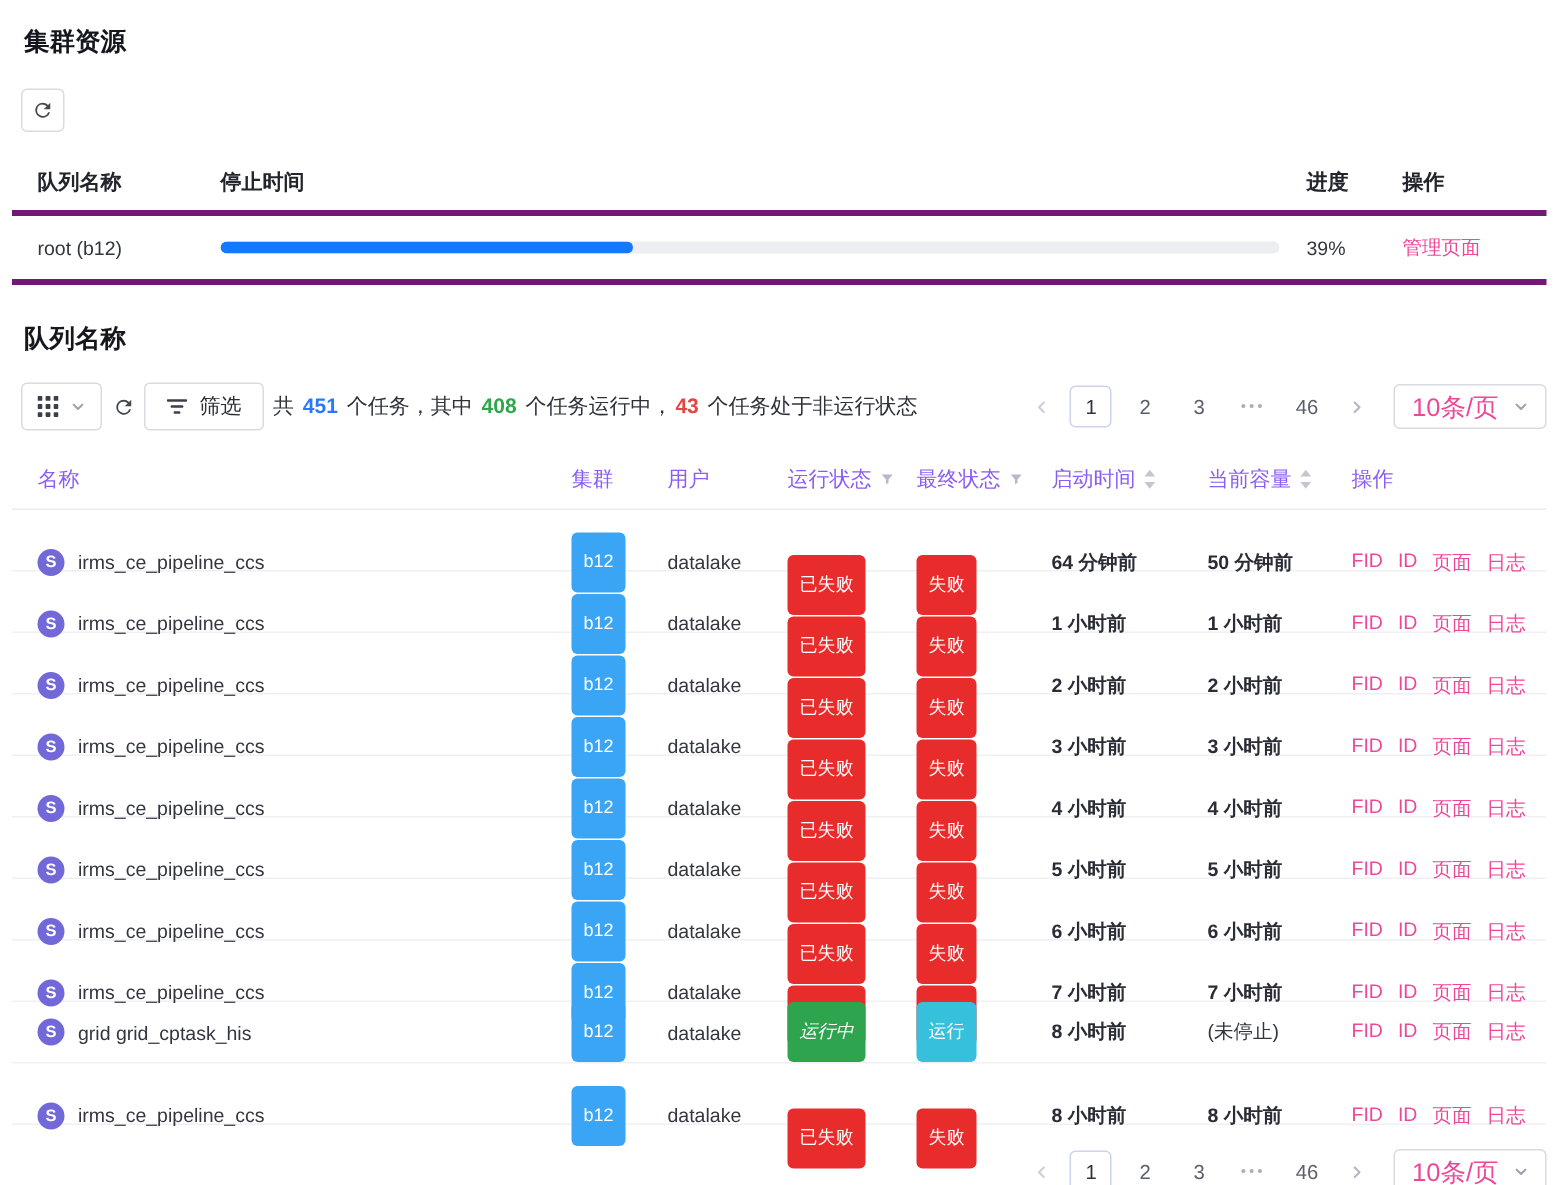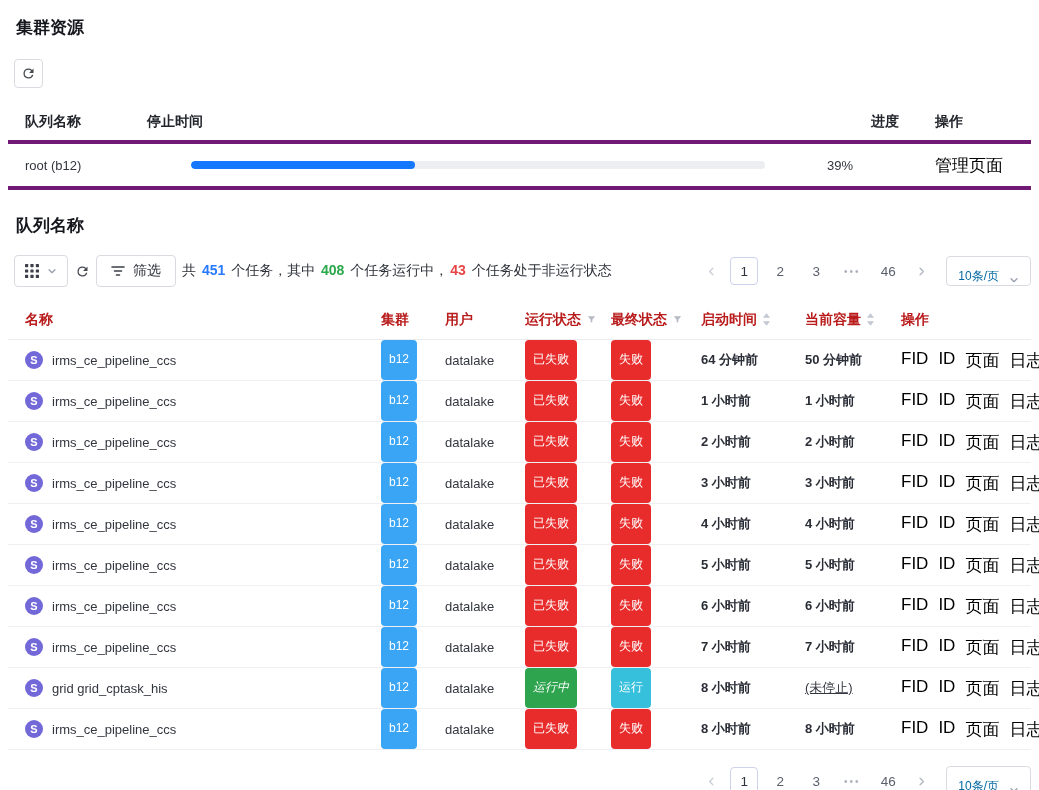--- a/index.html
+++ b/index.html
@@ -29,21 +29,21 @@
 
   
   .res-section h2 { margin: 2px 0 20px 4px; }
   .res-section .icon-btn { margin-left: 6px; }
   .res-table { margin-top: 16px; }
   .res-row {
     display: grid; grid-template-columns: 122px minmax(0,1fr) 64px 96px;
     align-items: center; padding-left: 17px; border-bottom: 4px solid #701a75;
   }
   .res-row.head { height: 40px; font-weight: 600; color: #23252c; }
-  .res-row.data { height: 46px; font-size: 13px; gap: 44px; }
+  .res-row.data { height: 46px; font-size: 13px; }
   .capacity-cell { padding-right: 18px; }
   .progress-track { height: 8px; background: #eceef2; border-radius: 5px; overflow: hidden; }
   .progress-fill { height: 100%; background: #1677ff; border-radius: 5px; }
 
   
   .tasks-section { margin-top: 24px; }
   .tasks-section h2 { margin-left: 4px; }
   .toolbar { margin-top: 18px; display: flex; align-items: center; gap: 1px; padding-left: 6px; }
   .summary { margin-left: 5px; color: #2e313a; white-space: nowrap; }
   .num { font-weight: 700; margin: 0 2px; }
@@ -54,46 +54,46 @@
   .page-nav { border: none; background: none; width: 22px; height: 28px;
     display: inline-flex; align-items: center; justify-content: center; cursor: pointer; }
   .page-nav.disabled { color: #ccd0d9; cursor: default; }
   .page-nav.enabled { color: #b4b9c3; }
   .page-item { min-width: 28px; height: 28px; padding: 0 4px; display: inline-flex;
     align-items: center; justify-content: center; font-size: 13.5px; color: #5a5f6b;
     border-radius: 4px; cursor: pointer; }
   .page-item.active { border: 1px solid #ced3ec; color: #2f333d; }
   .page-item.dots { color: #aab0bc; font-size: 10px; letter-spacing: 2px; cursor: default; }
   .select { height: 30px; border: 1px solid #d9dbe0; border-radius: 4px; padding: 0 11px;
-    display: inline-flex; align-items: flex-end; gap: 10px; font-size: 12px;
-    color: #0369a1; cursor: pointer; background: #fff; }
+    display: inline-flex; align-items: center; gap: 10px; font-size: 17px;
+    color: #ec4899; cursor: pointer; background: #fff; }
 
   
   .tasks-table { margin-top: 13px; }
   .t-row {
     display: grid;
     grid-template-columns: minmax(0,1fr) 64px 80px 86px 90px 104px 96px 130px;
     align-items: center; padding-left: 17px; border-bottom: 1px solid #f0f0f4;
   }
-  .t-row.head { height: 40px; font-weight: 700; color: #b91c1c; border-bottom: 1px solid #ececf0; }
+  .t-row.head { height: 40px; font-weight: 400; color: #8b5cf6; border-bottom: 1px solid #ececf0; }
   .t-row.data { height: 41px; font-size: 13px; }
   .head-flex { display: flex; align-items: center; gap: 5px; }
   .hicon { display: inline-flex; color: #b6bac4; }
   .name-cell { display: flex; align-items: center; gap: 9px; }
   .avatar { width: 18px; height: 18px; border-radius: 50%; background: #7368d8; color: #fff;
     font-size: 11px; font-weight: 700; display: inline-flex; align-items: center;
     justify-content: center; flex: none; }
   .badge { display: inline-block; padding: 12px 8px; border-radius: 4px; font-size: 12px;
     color: #fff; line-height: 1.3; white-space: nowrap; }
-  .badge-blue { background: #3aa5f5; } .badge-red { background: #e82c2c; }
+  .badge-blue { background: #3aa5f5; } .badge-red { background: #e82c2c; margin-top: 30px; }
   .badge-green { background: #2ea44f; font-style: italic; } .badge-cyan { background: #36c0dc; }
   .time { font-weight: 700; color: #2a2d36; }
-  .time.plain { font-weight: 400; color: #33363f; text-decoration: underline; }
+  .time.plain { font-weight: 400; color: #33363f; }
   .ops { display: flex; gap: 10px; }
-  .op-link { color: #000000; font-size: 17px; text-decoration: none; cursor: pointer; white-space: nowrap; }
+  .op-link { color: #ec4899; font-size: 13px; text-decoration: none; cursor: pointer; white-space: nowrap; }
 
   .bottom-bar { display: flex; justify-content: flex-end; align-items: center; gap: 14px; margin-top: 16px; }
 </style>
 </head>
 <body>
 
 <div class="page">
 
   <section class="res-section">
     <h2 class="section-title">集群资源</h2>

